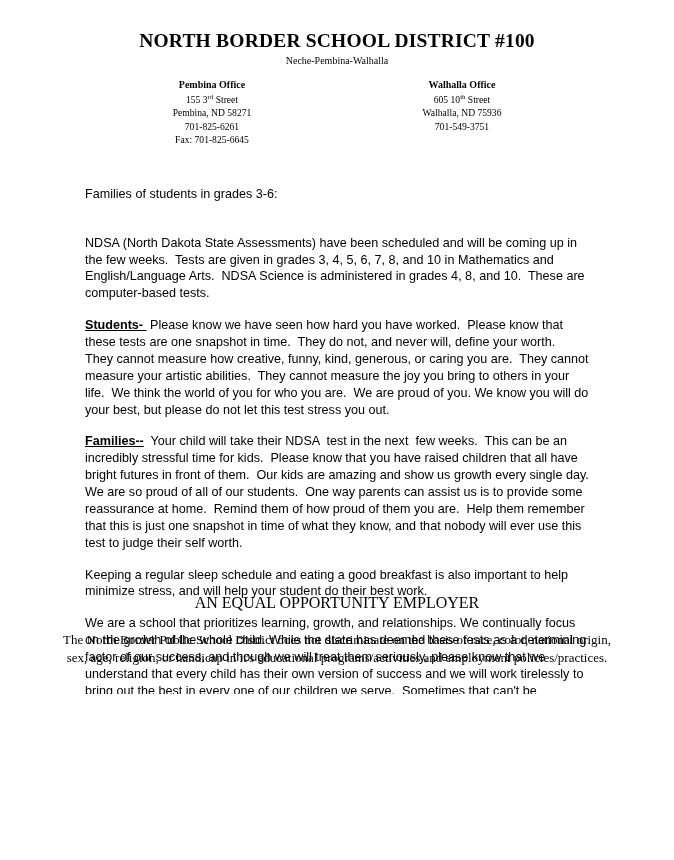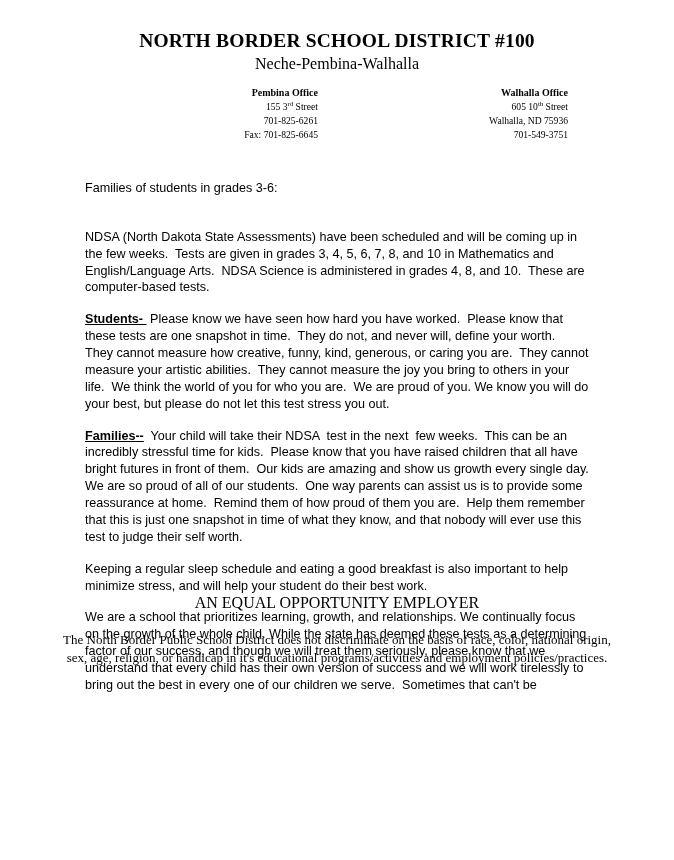--- a/index.html
+++ b/index.html
@@ -26,33 +26,33 @@
   .district-name {
     font-family: "Liberation Serif", serif;
     font-weight: bold;
     font-size: 19.5px;
     letter-spacing: 0.2px;
     line-height: 1.15;
     margin: 0;
   }
   .district-sub {
     font-family: "Liberation Serif", serif;
-    font-size: 16px;
+    font-size: 10px;
     line-height: 1.3;
     margin: 2px 0 0 0;
   }
 
   .offices {
     display: flex;
     justify-content: center;
     margin-top: 11px;
   }
   .office {
     width: 212px;
-    text-align: right;
+    text-align: center;
     font-family: "Liberation Serif", serif;
     font-size: 9.6px;
     line-height: 1.42;
   }
   .office:first-child { margin-right: 38px; }
   .office-title {
     font-weight: bold;
     font-size: 10px;
   }
   .office sup {
@@ -118,20 +118,21 @@
 
   <div class="letterhead">
     <div class="district-name">NORTH BORDER SCHOOL DISTRICT #100</div>
     <div class="district-sub">Neche-Pembina-Walhalla</div>
 
     <div class="offices">
 
       <div class="office">
         <div class="office-title">Pembina Office</div>
         <div><span>155 3</span><sup>rd</sup><span> Street</span></div>
+        <div>Pembina, ND  58271</div>
         <div>701-825-6261</div>
         <div>Fax: 701-825-6645</div>
       </div>
 
       <div class="office">
         <div class="office-title">Walhalla Office</div>
         <div><span>605 10</span><sup>th</sup><span> Street</span></div>
         <div>Walhalla, ND  75936</div>
         <div>701-549-3751</div>
       </div>

